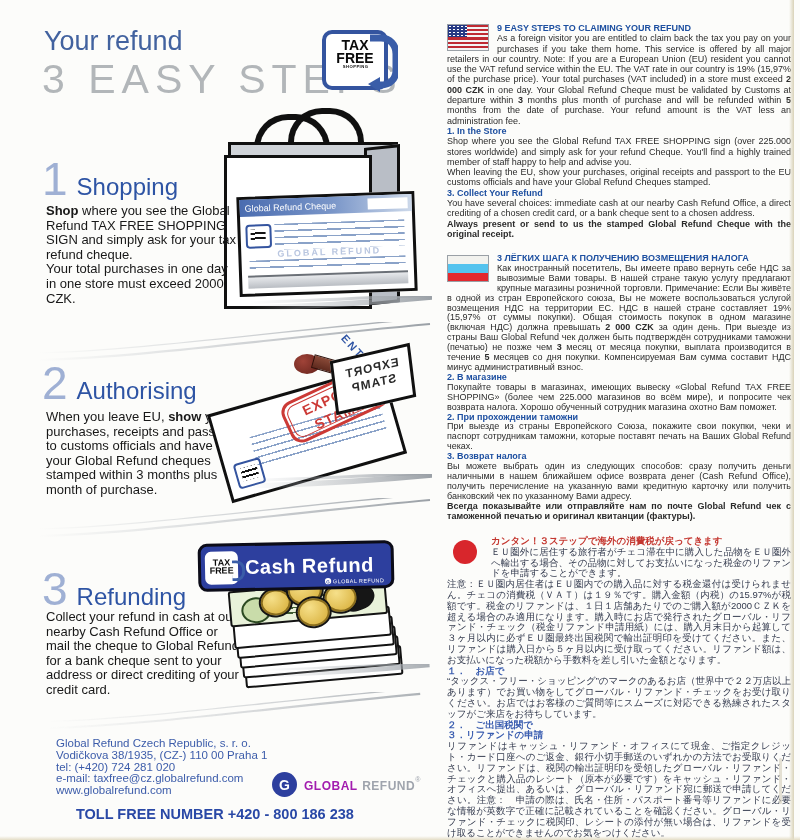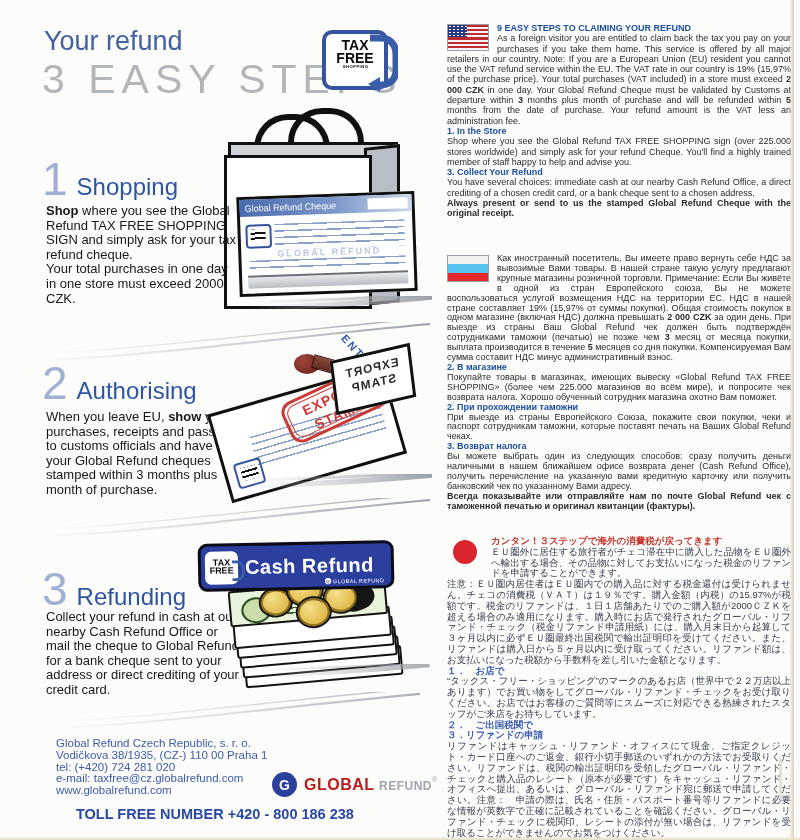--- a/index.html
+++ b/index.html
@@ -97,21 +97,21 @@
   .bt-lines{position:absolute;left:44px;top:9px;width:60px;height:18px;background:repeating-linear-gradient(180deg,#3f5d33 0 1.5px,transparent 1.5px 5px);}
   .bt-glyph{position:absolute;right:10px;top:2px;width:34px;height:26px;background:#161616;border-radius:46% 58% 52% 44%;transform:rotate(-14deg);}
   .coin{position:absolute;border-radius:50%;background:radial-gradient(circle at 38% 32%,#f6e08a,#d2a62c);border:2.5px solid #141414;box-shadow:inset 0 0 0 2px #8a6d1d;}
   .c1{left:58px;top:-12px;width:34px;height:30px}.c2{left:94px;top:0;width:32px;height:28px}
   .c3{left:66px;top:12px;width:32px;height:28px}.c4{left:30px;top:0;width:30px;height:26px}
 
   
   .contact{left:56px;top:738px;font-size:11.5px;line-height:11.8px;color:#3c5caa;}
   .grlogo{left:272px;top:772px;display:flex;align-items:center;gap:7px;}
   .gr-badge{width:25px;height:25px;border-radius:50%;background:#2d3f9e;color:#fff;font-weight:bold;font-size:14px;display:flex;align-items:center;justify-content:center;}
-  .gr-bold{color:#b91c1c;font-weight:bold;font-size:16px;letter-spacing:.5px;}
+  .gr-bold{color:#a21caf;font-weight:bold;font-size:12px;letter-spacing:.5px;}
   .gr-light{color:#9fa4ad;font-weight:bold;font-size:12px;letter-spacing:.5px;}
   .gr-mark{color:#9fa4ad;font-size:7px;vertical-align:top;}
   .tollfree{left:76px;top:806px;font-size:14.5px;font-weight:bold;color:#2948a6;}
 
   
   .rblock{position:absolute;left:447px;width:344px;text-align:justify;color:#2b2b2b;}
   .r-en{top:23px;font-size:9px;line-height:10.3px;}
   .r-ru{top:254px;font-size:9px;line-height:9.9px;}
   .r-ja{top:536px;font-size:9.5px;line-height:10.8px;color:#333a4e;}
   .rheader{color:#1d4fa0;font-weight:bold;text-align:left;}
@@ -316,27 +316,29 @@
   </div>
 
   <div class="abs tollfree">TOLL FREE NUMBER +420 - 800 186 238</div>
 
   <div class="rblock r-en">
     <span class="flag flag-us"></span>
     <div class="rheader">9 EASY STEPS TO CLAIMING YOUR REFUND</div>
     <div>As a foreign visitor you are entitled to claim back the tax you pay on your purchases if you take them home. This service is offered by all major retailers in our country. Note: If you are a European Union (EU) resident you cannot use the VAT refund service within the EU. The VAT rate in our country is 19% (15,97% of the purchase price). Your total purchases (VAT included) in a store must exceed <b>2 000 CZK</b> in one day. Your Global Refund Cheque must be validated by Customs at departure within <b>3</b> months plus month of purchase and will be refunded within <b>5</b> months from the date of purchase. Your refund amount is the VAT less an administration fee.</div>
     <div class="step-title">1. In the Store</div>
     <div>Shop where you see the Global Refund TAX FREE SHOPPING sign (over 225.000 stores worldwide) and simply ask for your refund Cheque. You'll find a highly trained member of staff happy to help and advise you.</div>
+    <div>When leaving the EU, show your purchases, original receipts and passport to the EU customs officials and have your Global Refund Cheques stamped.</div>
     <div class="step-title">3. Collect Your Refund</div>
     <div>You have several choices: immediate cash at our nearby Cash Refund Office, a direct crediting of a chosen credit card, or a bank cheque sent to a chosen address.</div>
     <div class="rfooter">Always present or send to us the stamped Global Refund Cheque with the original receipt.</div>
   </div>
 
   <div class="rblock r-ru">
     <span class="flag flag-ru"></span>
+    <div class="rheader">3 ЛЁГКИХ ШАГА К ПОЛУЧЕНИЮ ВОЗМЕЩЕНИЯ НАЛОГА</div>
     <div>Как иностранный посетитель, Вы имеете право вернуть себе НДС за вывозимые Вами товары. В нашей стране такую услугу предлагают крупные магазины розничной торговли. Примечание: Если Вы живёте в одной из стран Европейского союза, Вы не можете воспользоваться услугой возмещения НДС на территории ЕС. НДС в нашей стране составляет 19% (15,97% от суммы покупки). Общая стоимость покупок в одном магазине (включая НДС) должна превышать <b>2 000 CZK</b> за один день. При выезде из страны Ваш Global Refund чек должен быть подтверждён сотрудниками таможни (печатью) не позже чем <b>3</b> месяц от месяца покупки, выплата производится в течение <b>5</b> месяцев со дня покупки. Компенсируемая Вам сумма составит НДС минус административный взнос.</div>
     <div class="step-title">2. В магазине</div>
     <div>Покупайте товары в магазинах, имеющих вывеску «Global Refund TAX FREE SHOPPING» (более чем 225.000 магазинов во всём мире), и попросите чек возврата налога. Хорошо обученный сотрудник магазина охотно Вам поможет.</div>
     <div class="step-title">2. При прохождении таможни</div>
     <div>При выезде из страны Европейского Союза, покажите свои покупки, чеки и паспорт сотрудникам таможни, которые поставят печать на Ваших Global Refund чеках.</div>
     <div class="step-title">3. Возврат налога</div>
     <div>Вы можете выбрать один из следующих способов: сразу получить деньги наличными в нашем ближайшем офисе возврата денег (Cash Refund Office), получить перечисление на указанную вами кредитную карточку или получить банковский чек по указанному Вами адресу.</div>
     <div class="rfooter">Всегда показывайте или отправляйте нам по почте Global Refund чек с таможенной печатью и оригинал квитанции (фактуры).</div>
   </div>
 

